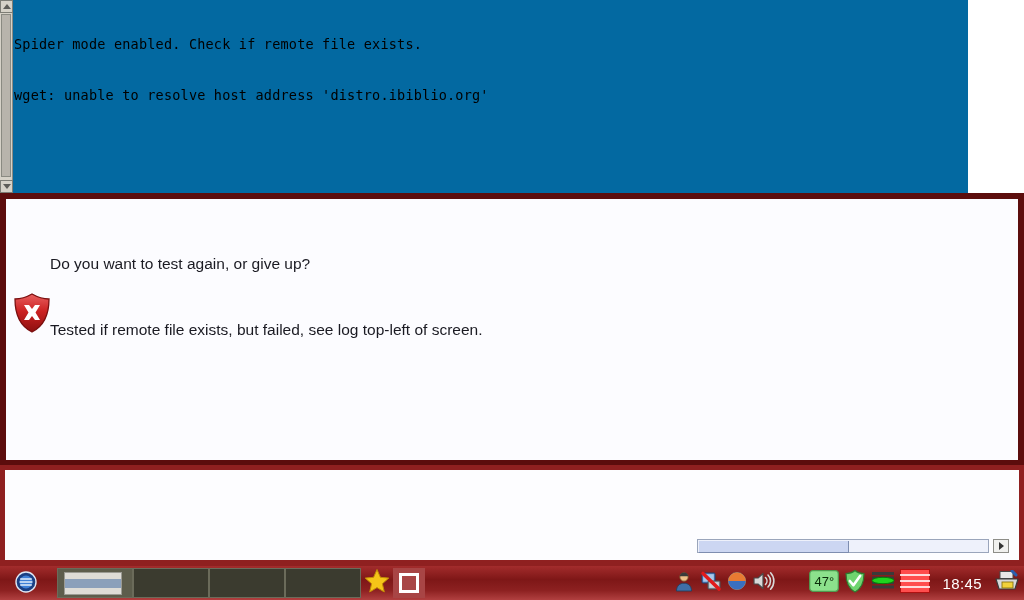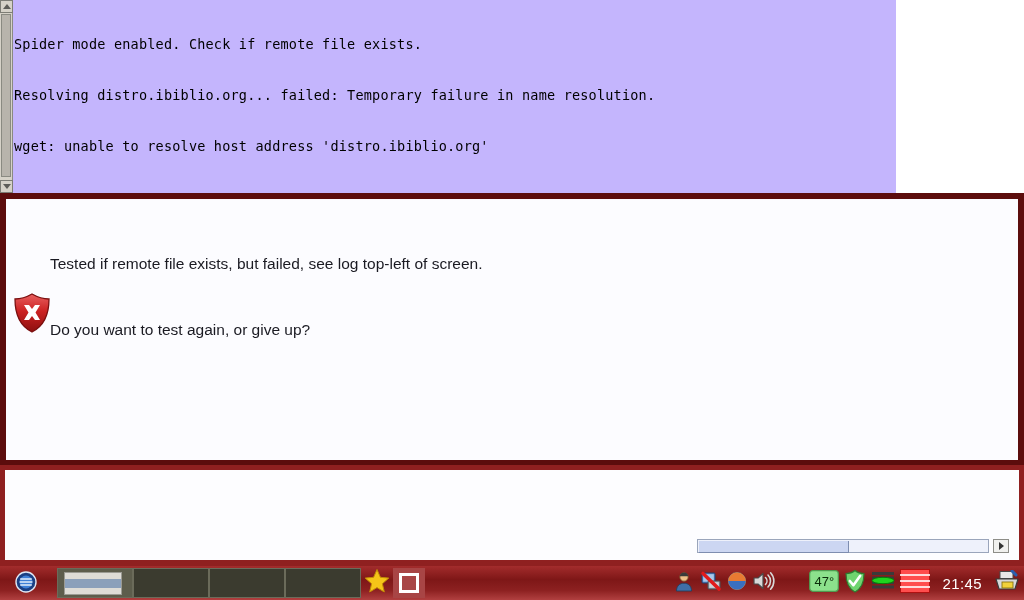--- a/index.html
+++ b/index.html
@@ -18,23 +18,23 @@
     height: 600px;
     overflow: hidden;
     background: #ffffff;
   }
 
   
   .term-window {
     position: absolute;
     left: 0;
     top: 0;
-    width: 896px;
+    width: 968px;
     height: 193px;
-    background: #c4b5fd;
+    background: #0369a1;
     overflow: hidden;
   }
   .term-scrollbar {
     position: absolute;
     left: 0;
     top: 0;
     width: 13px;
     height: 193px;
     background: #d6d2c8;
     border-right: 1px solid #8a8a82;
@@ -289,21 +289,20 @@
       <div class="term-sb-arrow up">
           <div class="tri"></div>
         </div>
       <div class="term-sb-thumb"></div>
       <div class="term-sb-arrow down">
           <div class="tri"></div>
         </div>
     </div>
     <div class="term-text">
       <div>Spider mode enabled. Check if remote file exists.</div>
-      <div>Resolving distro.ibiblio.org... failed: Temporary failure in name resolution.</div>
       <div>wget: unable to resolve host address 'distro.ibiblio.org'</div>
       
     </div>
   </div>
 
   <div class="dialog">
     <div class="dialog-inner">
 
       <div class="dialog-icon">
         <svg viewBox="0 0 44 44" width="44" height="44">
@@ -313,22 +312,22 @@
               <stop offset="45%" stop-color="#cc2222"></stop>
               <stop offset="100%" stop-color="#8d0f0f"></stop>
             </linearGradient>
           </defs>
           <path d="M22 3 C15 7 9 8 5 8 C5 24 10 35 22 41 C34 35 39 24 39 8 C35 8 29 7 22 3 Z" fill="url(#shg)" stroke="#7a0f0f" stroke-width="1.3"></path>
           <path d="M14 14 L19 14 L22 18 L25 14 L30 14 L25.5 21.5 L30 29 L25 29 L22 25 L19 29 L14 29 L18.5 21.5 Z" fill="#ffffff"></path>
         </svg>
       </div>
 
       <div class="dialog-body">
+        <div>Do you want to test again, or give up?</div>
         <div>Tested if remote file exists, but failed, see log top-left of screen.</div>
-        <div>Do you want to test again, or give up?</div>
         <div class="blank"></div>
         
         
         
         
         
         
       </div>
 
       <div class="dialog-buttons">
@@ -464,21 +463,21 @@
         <svg viewBox="0 0 30 24" width="30" height="24">
           <rect x="0.5" y="0.5" width="29" height="23" fill="#ff4d4d" stroke="#b01010" stroke-width="1"></rect>
           <g stroke="#ffffff" stroke-width="1.6">
             <line x1="0" y1="6" x2="30" y2="6"></line>
             <line x1="0" y1="12" x2="30" y2="12"></line>
             <line x1="0" y1="18" x2="30" y2="18"></line>
           </g>
         </svg>
       </span>
 
-      <span class="clock">21:45</span>
+      <span class="clock">18:45</span>
 
       <span class="tray-icon">
         <svg viewBox="0 0 26 22" width="26" height="22">
           <rect x="6" y="1.5" width="13" height="7" fill="#e8e8e8" stroke="#4a4a4a" stroke-width="1"></rect>
           <path d="M2 9 L24 9 L21 19 L5 19 Z" fill="#d8d8d8" stroke="#3a3a3a" stroke-width="1.2"></path>
           <rect x="8" y="12" width="11" height="6" fill="#f2d23a" stroke="#8a7410" stroke-width="0.9"></rect>
           <path d="M18 1 L22 5" stroke="#2a5fb0" stroke-width="3" stroke-linecap="round"></path>
         </svg>
       </span>
 

